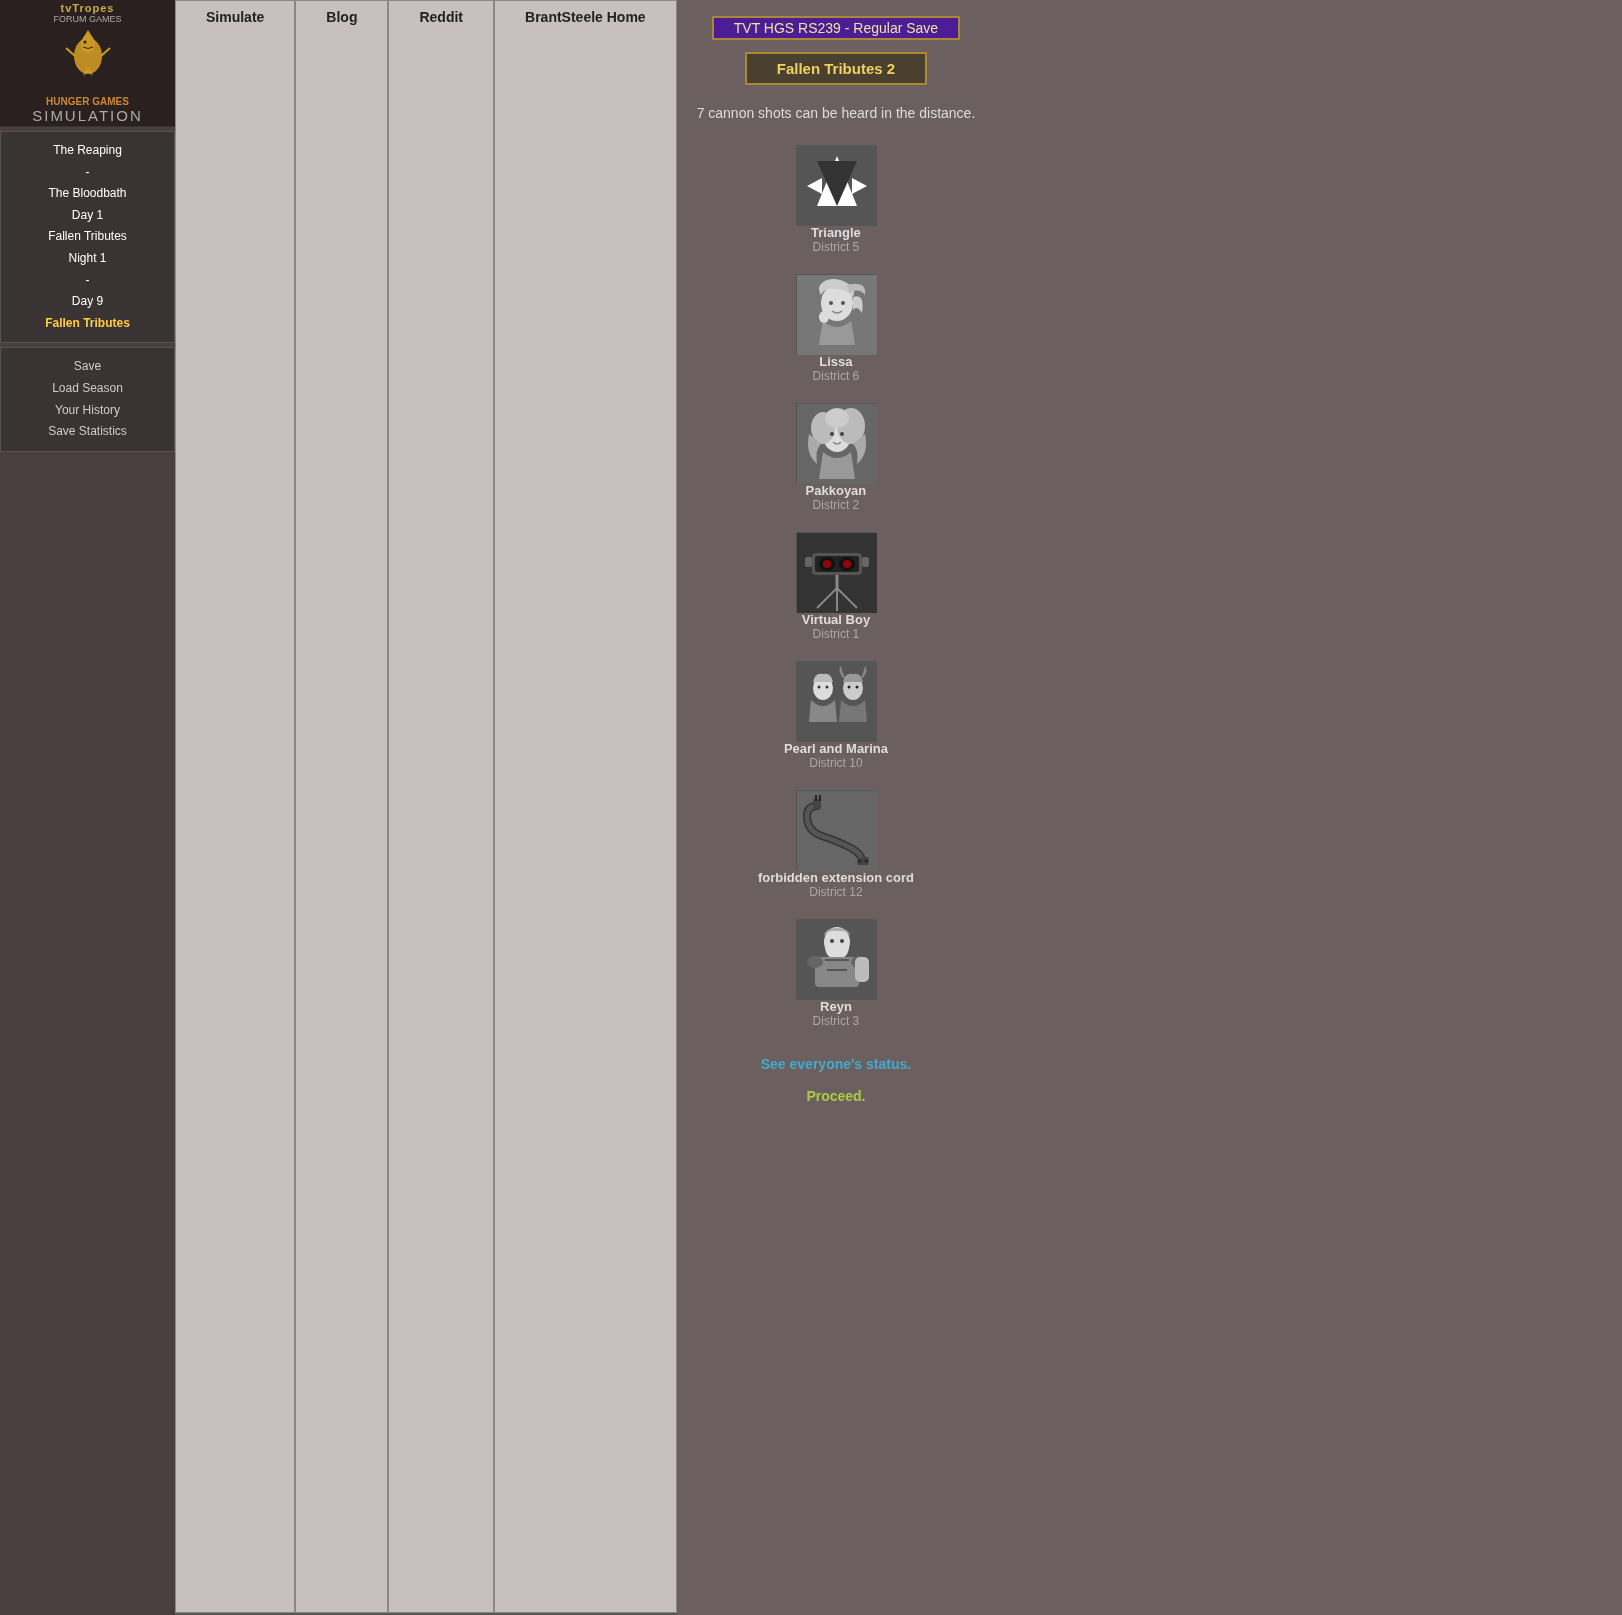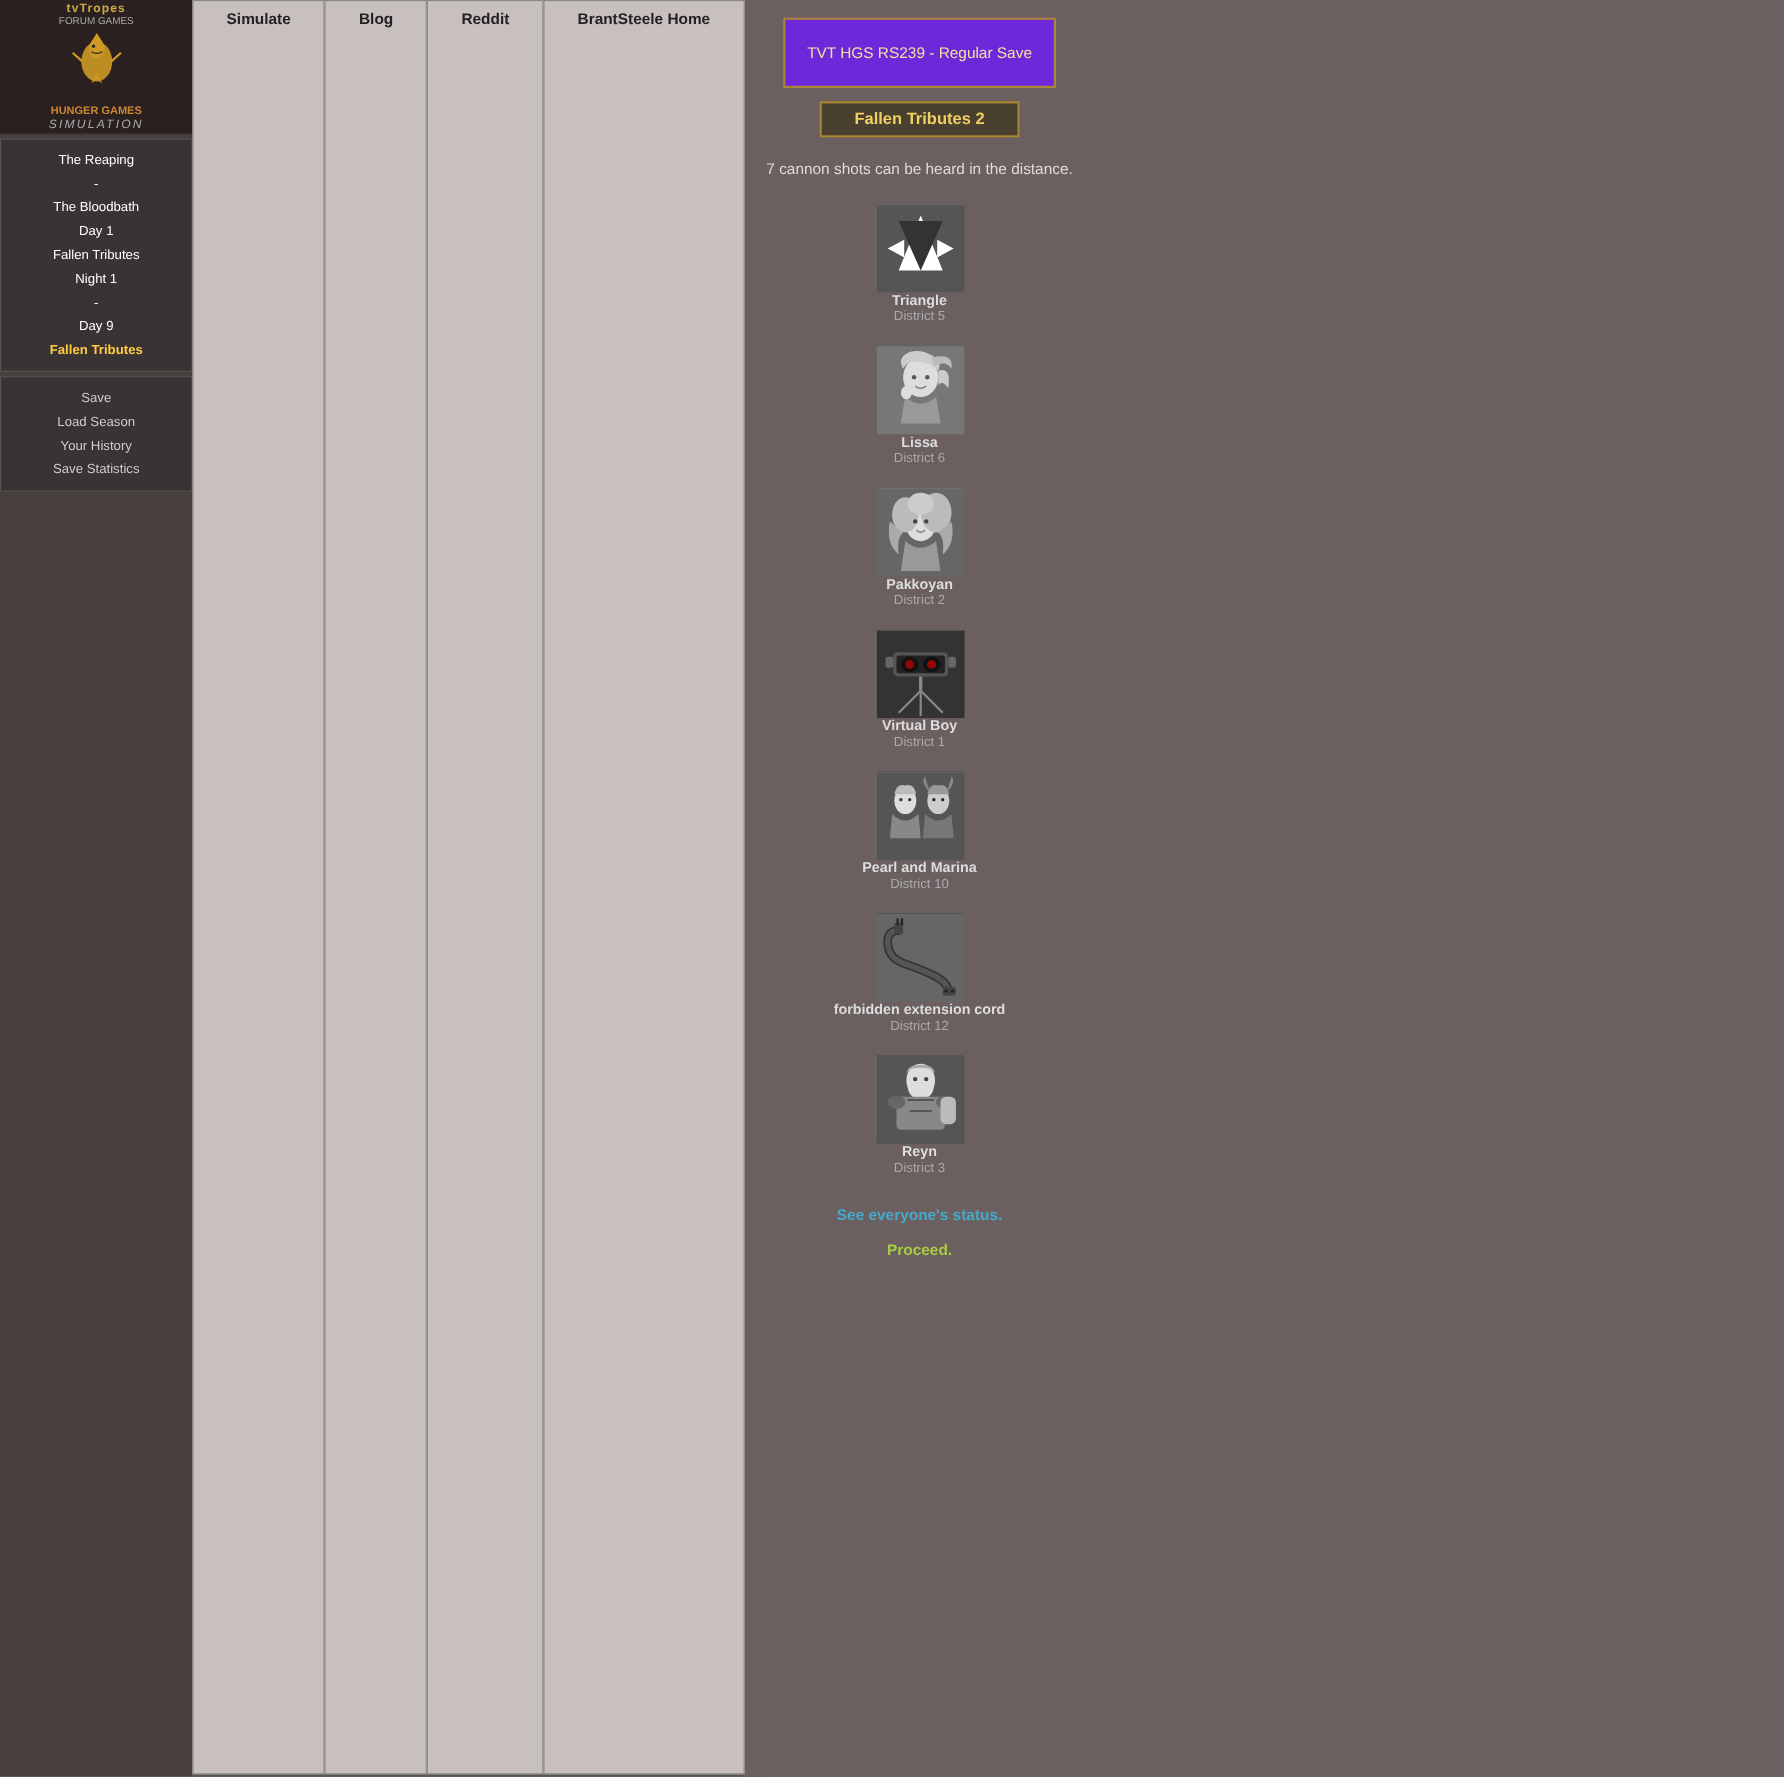--- a/index.html
+++ b/index.html
@@ -50,24 +50,23 @@
     }
 
     .logo-hunger-games {
       font-size: 10px;
       color: #cc8833;
       font-weight: bold;
       margin-top: 2px;
     }
 
     .logo-simulation {
-      font-size: 11px;
+      font-size: 15px;
       color: #aaa;
       letter-spacing: 2px;
-      font-style: italic;
     }
 
     .mockingjay-icon {
       font-size: 36px;
       color: #cc9922;
       display: block;
       text-align: center;
       margin: 4px 0;
     }
 
@@ -162,23 +161,23 @@
     
     #content {
       padding: 16px 20px;
       display: flex;
       flex-direction: column;
       align-items: center;
     }
 
     #save-title {
       border: 2px solid #aa8833;
-      background-color: #6d28d9;
+      background-color: #4c1d95;
       color: #f0e0a0;
-      padding: 22px 20px;
+      padding: 2px 20px;
       font-size: 14px;
       margin-bottom: 12px;
     }
 
     #section-title-btn {
       border: 2px solid #aa8833;
       background-color: #4a4030;
       color: #f0d060;
       padding: 6px 30px;
       font-size: 15px;

